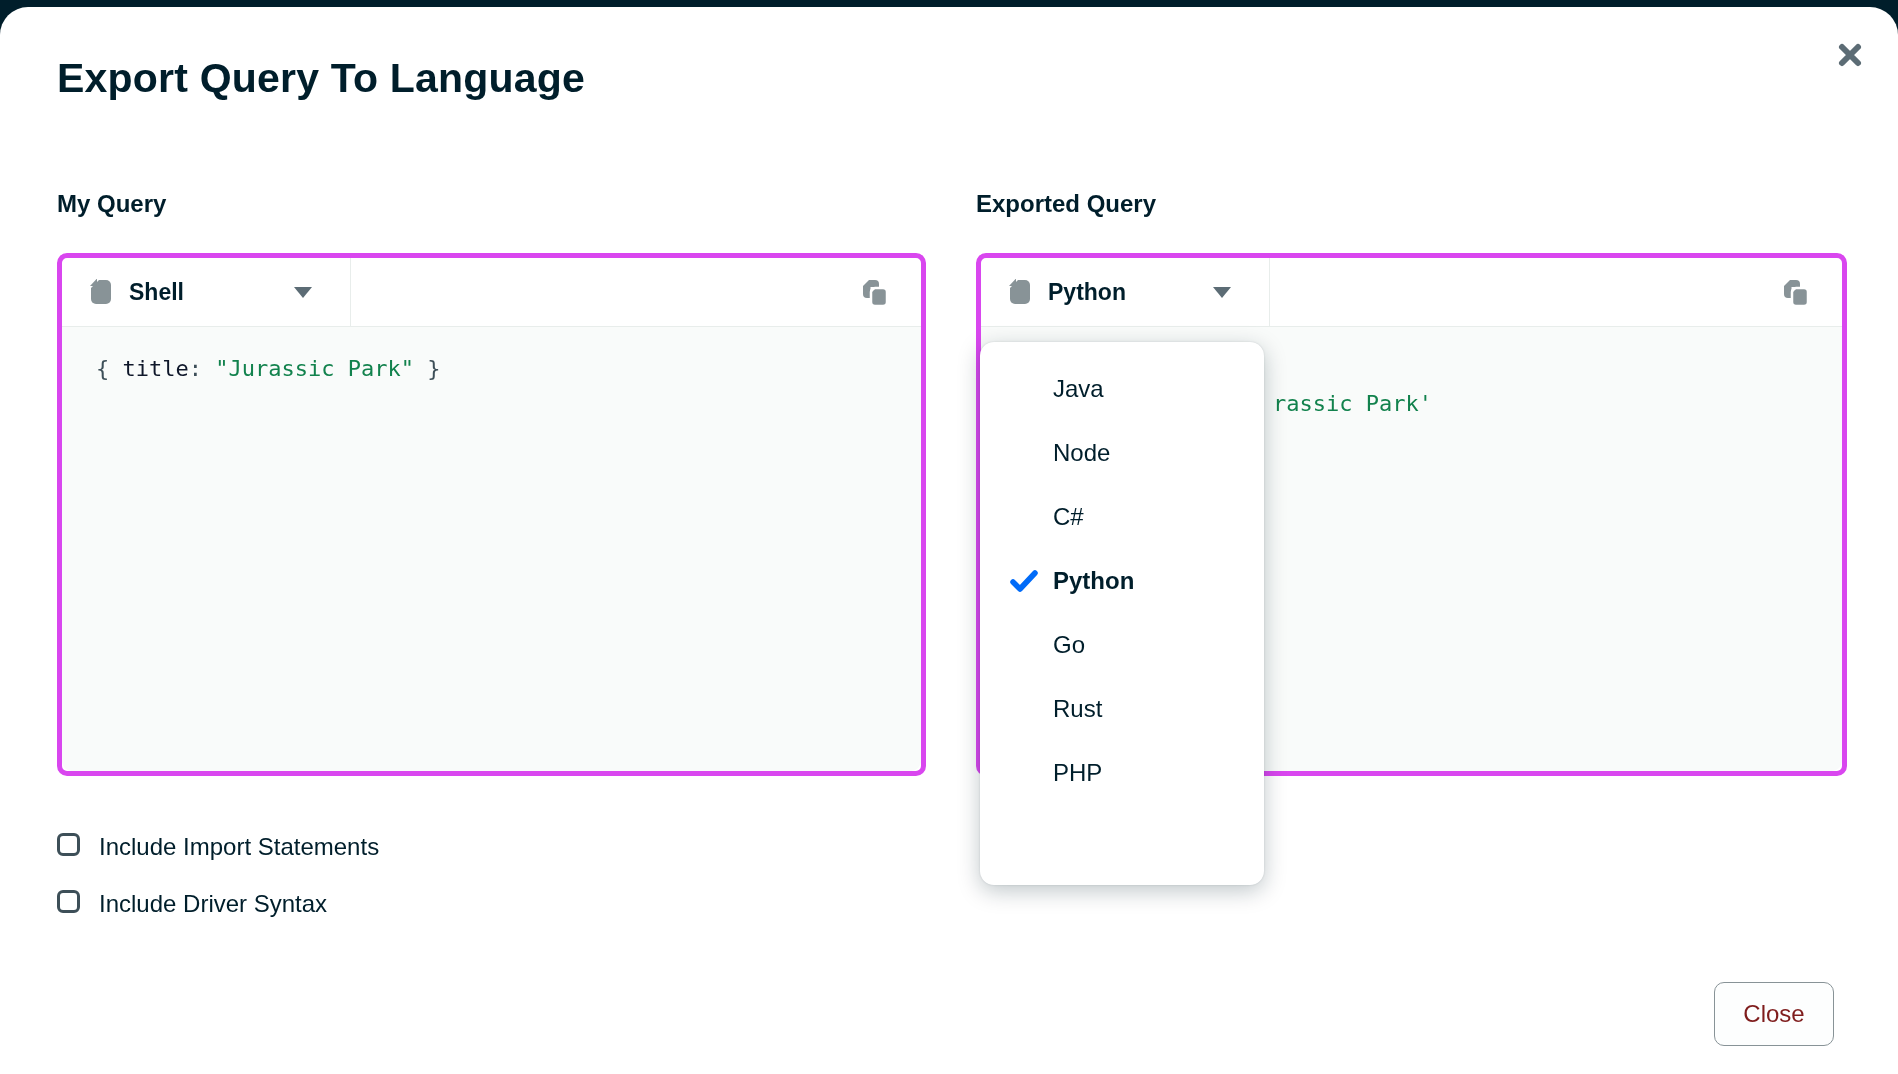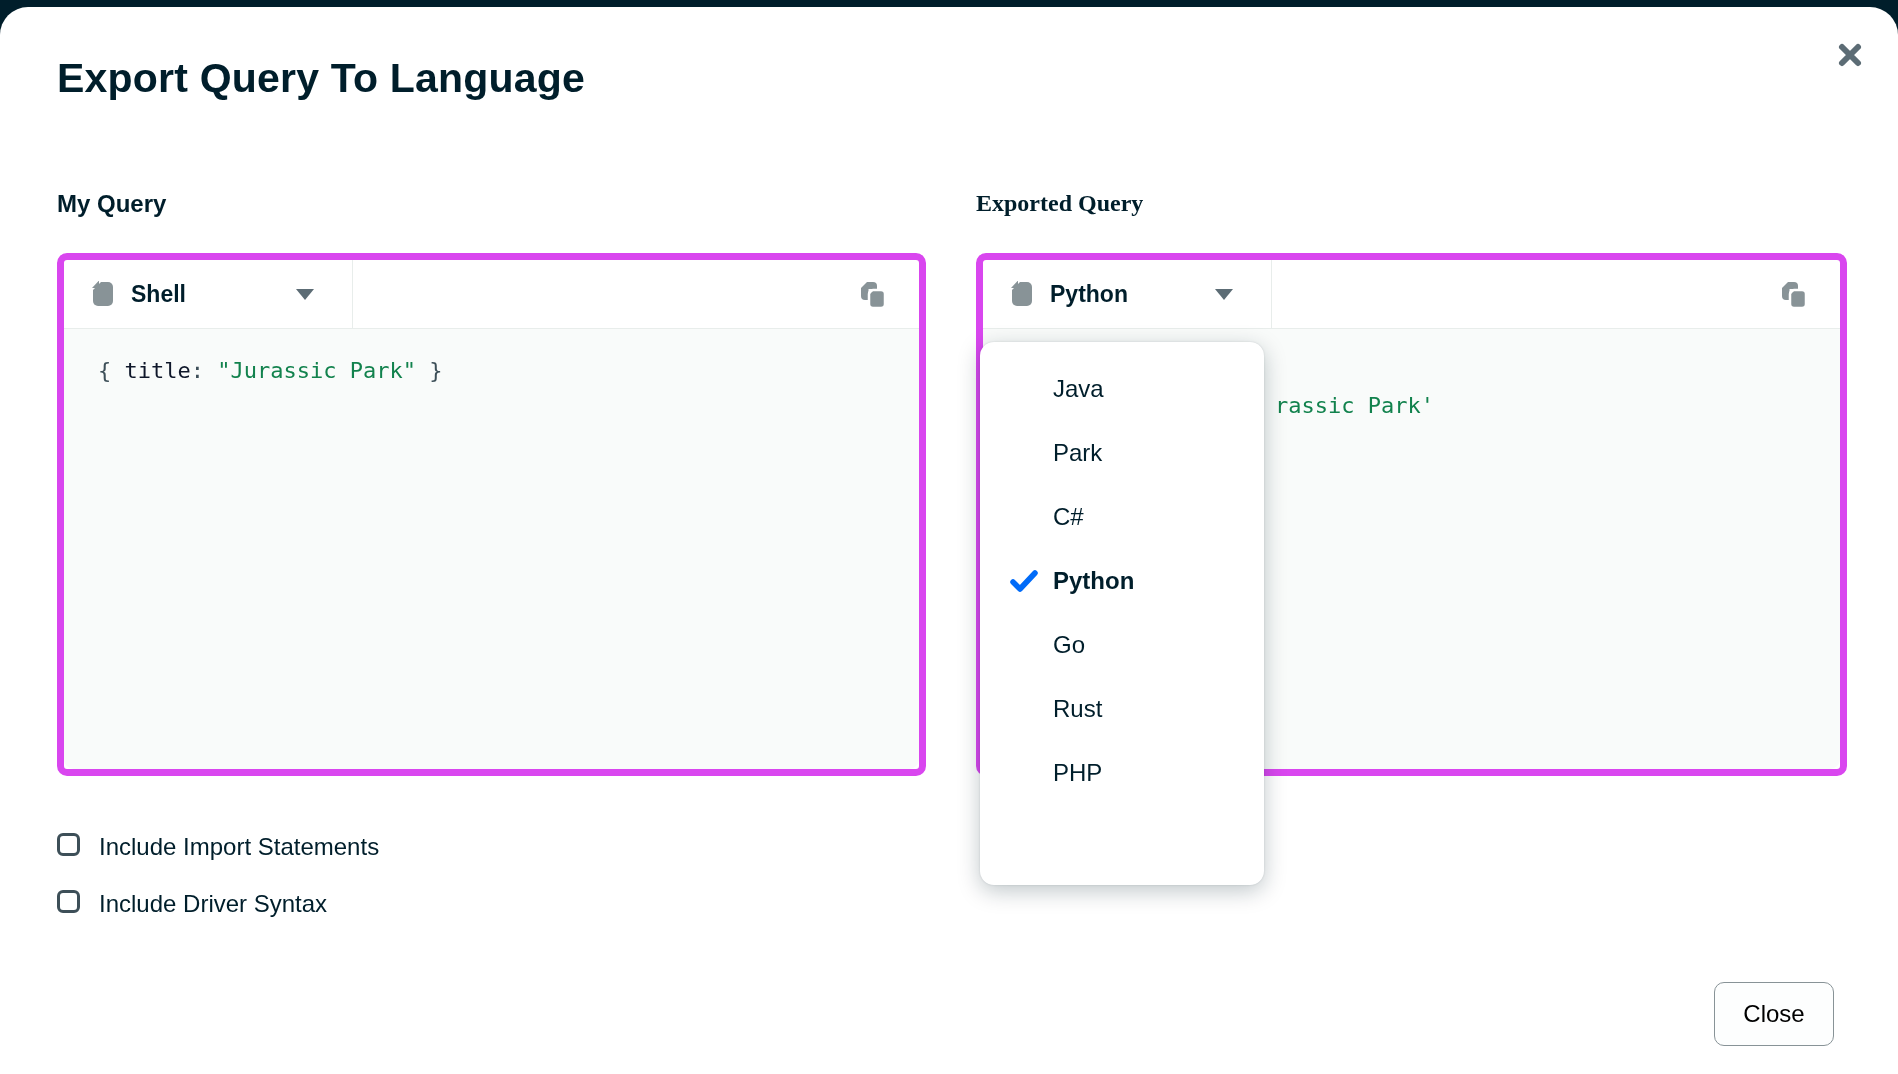--- a/index.html
+++ b/index.html
@@ -31,27 +31,27 @@
     cursor: pointer;
     background: none; border: none;
   }
   .section-label {
     position: absolute;
     font-size: 24px;
     font-weight: 700;
     color: #001E2B;
   }
   .label-my-query { left: 57px; top: 183px; }
-  .label-exported-query { left: 976px; top: 183px; font-family: Liberation Serif, serif; }
+  .label-exported-query { left: 976px; top: 183px; }
 
   .panel {
     position: absolute;
     top: 246px;
     height: 523px;
-    border: 7px solid #d946ef;
+    border: 5px solid #d946ef;
     border-radius: 10px;
     background: #FFFFFF;
   }
   .panel-left  { left: 57px;  width: 869px; }
   .panel-right { left: 976px; width: 871px; }
 
   .panel-header {
     position: absolute;
     left: 0; right: 0; top: 0;
     height: 69px;
@@ -169,21 +169,21 @@
   .footer-close-btn {
     position: absolute;
     left: 1714px; top: 975px;
     width: 120px; height: 64px;
     background: #FDFEFE;
     border: 1px solid #889397;
     border-radius: 10px;
     font-size: 24px;
     font-family: inherit;
     font-weight: 500;
-    color: #000000;
+    color: #7f1d1d;
     cursor: pointer;
   }
 </style>
 </head>
 <body>
 
 <div class="modal">
 
   <h1 class="dialog-title">Export Query To Language</h1>
 
@@ -242,21 +242,21 @@
     <div class="panel-body">
       <div class="exported-fragment">rassic Park'</div>
     </div>
   </div>
 
   <ul class="lang-menu">
     <li>
         <span>Java</span>
       </li>
     <li>
-        <span>Park</span>
+        <span>Node</span>
       </li>
     <li>
         <span>C#</span>
       </li>
     <li class="selected">
       <span class="check">
         <svg width="28" height="24" viewBox="0 0 28 24">
           <path d="M3 13 L10 20 L25 4" stroke="#016BF8" stroke-width="5.5" fill="none" stroke-linecap="round" stroke-linejoin="round"></path>
         </svg>
       </span>

